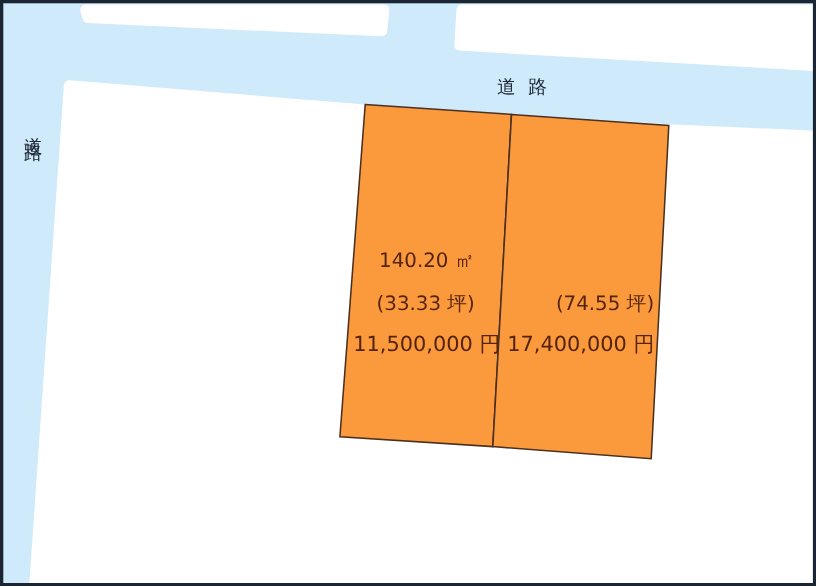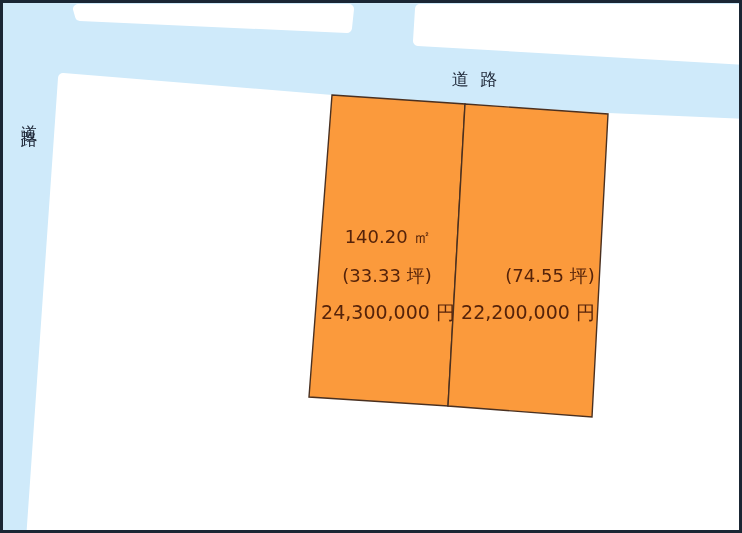--- a/index.html
+++ b/index.html
@@ -67,18 +67,18 @@
 
     <rect x="1.5" y="1.5" width="739" height="530" fill="none" stroke="#1a2634" stroke-width="3"></rect>
   </svg>
 
   <div class="label" style="left: 476px; top: 79px;">道 路</div>
 
   <div class="label label-vertical" style="left: 30px; top: 117px;">道路</div>
 
   <div class="plot-text" style="left: 388px; top: 237px;">140.20 ㎡</div>
   <div class="plot-text" style="left: 387px; top: 276px;">(33.33 坪)</div>
-  <div class="plot-text plot-price" style="left: 388px; top: 313px;">24,300,000 円</div>
+  <div class="plot-text plot-price" style="left: 388px; top: 313px;">11,500,000 円</div>
 
   <div class="plot-text" style="left: 550px; top: 276px;">(74.55 坪)</div>
-  <div class="plot-text plot-price" style="left: 528px; top: 313px;">22,200,000 円</div>
+  <div class="plot-text plot-price" style="left: 528px; top: 313px;">17,400,000 円</div>
 
 </div>
 
 </body></html>

